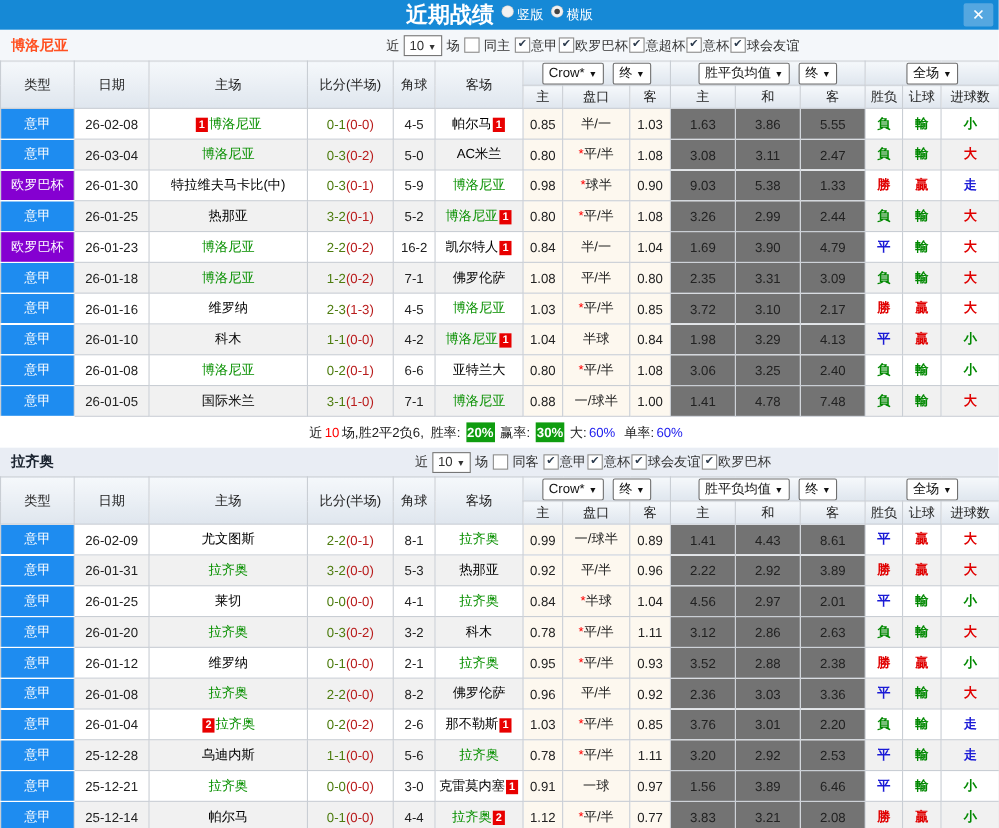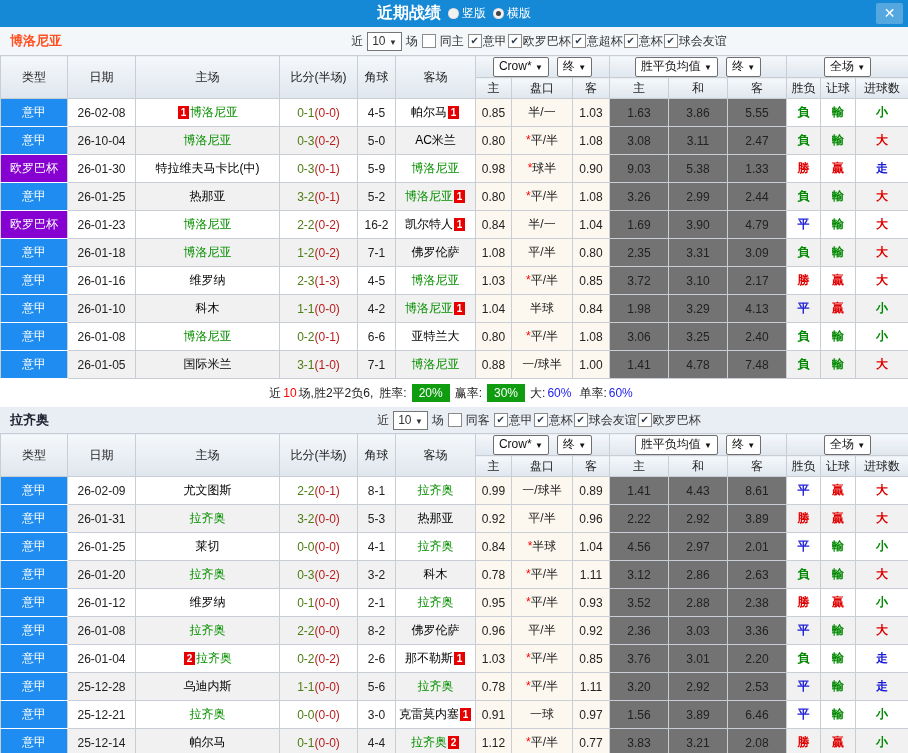--- a/index.html
+++ b/index.html
@@ -1,21 +1,21 @@
 <!DOCTYPE html>
 <html><head>
 <meta charset="utf-8">
 <style>
   html,body{margin:0;padding:0;width:908px;height:753px;overflow:hidden;background:#fff;
     font-family:"Liberation Sans","DejaVu Sans",sans-serif;font-size:12px;color:#222;}
   
   .titlebar{height:27px;background:#1689d6;color:#fff;position:relative;
     display:flex;align-items:center;justify-content:center;gap:7px;}
-  .title{font-weight:bold;font-size:16px;}
-  .radio-wrap{display:flex;align-items:center;gap:3px;cursor:pointer;}
+  .title{font-weight:bold;font-size:20px;}
+  .radio-wrap{display:flex;align-items:flex-start;gap:3px;cursor:pointer;}
   .radio{width:11px;height:11px;border-radius:50%;background:#f2f2f2;display:inline-block;position:relative;
     box-shadow:inset 0 0 1px #999;}
   .radio.sel::after{content:'';position:absolute;left:3px;top:3px;width:5px;height:5px;border-radius:50%;background:#444;}
   .close-btn{position:absolute;right:5px;top:3px;width:27px;height:21px;background:#55a7e0;color:#fff;
     font-weight:bold;text-align:center;line-height:21px;border-radius:2px;cursor:pointer;font-size:14px;}
   
   .section-bar{display:flex;align-items:center;padding:0 10px;}
   .sec1{height:28px;background:#f4f7fa;}
   .sec2{height:26px;background:#e9edf4;}
   .team-name{font-weight:bold;font-size:13px;width:170px;}
@@ -48,21 +48,21 @@
   .star{color:#f00;}
   .res-r{color:#e00000;font-weight:bold;}
   .res-g{color:#008800;font-weight:bold;}
   .res-b{color:#1a1ad6;font-weight:bold;}
   .ddl{display:inline-block;background:#fff;border:1px solid #6f6f6f;border-radius:2px;padding:0 5px;height:18px;
     line-height:17px;margin:0 4px;color:#111;cursor:pointer;text-align:right;}
   .ddl .arr{font-size:8px;}
   
   .stats{height:28px;display:flex;align-items:center;justify-content:center;gap:2px;background:#fff;color:#222;}
   .stats .red{color:#f00;}
-  .pct-badge{background:#0f9d0f;color:#fff;padding:2px 7px;font-weight:normal;margin:0 3px;}
+  .pct-badge{background:#0f9d0f;color:#fff;padding:2px 1px;font-weight:bold;margin:0 3px;}
   .pct-blue{color:#2222ee;margin-right:6px;}
 </style>
 </head>
 <body>
 
 <div class="titlebar">
   <span class="title">近期战绩</span>
   <span class="radio-wrap">
     <span class="radio"></span>
     <span>竖版</span>
@@ -158,21 +158,21 @@
         <td class="c-cream">1.03</td>
         <td class="c-blue">1.63</td>
         <td class="c-blue">3.86</td>
         <td class="c-blue">5.55</td>
         <td class="plain"><span class="res-g">負</span></td>
         <td class="plain"><span class="res-g">輸</span></td>
         <td class="plain"><span class="res-g">小</span></td>
       </tr>
       <tr class="even">
         <td class="c-league lg-blue">意甲</td>
-        <td class="plain">26-10-04</td>
+        <td class="plain">26-03-04</td>
         <td class="plain"><span class="tname focal">博洛尼亚</span></td>
         <td class="plain"><span class="sc">0-3</span><span class="half">(0-2)</span></td>
         <td class="plain">5-0</td>
         <td class="plain"><span class="tname">AC米兰</span></td>
         <td class="c-cream">0.80</td>
         <td class="c-cream"><span class="star">*</span><span>平/半</span></td>
         <td class="c-cream">1.08</td>
         <td class="c-blue">3.08</td>
         <td class="c-blue">3.11</td>
         <td class="c-blue">2.47</td>

